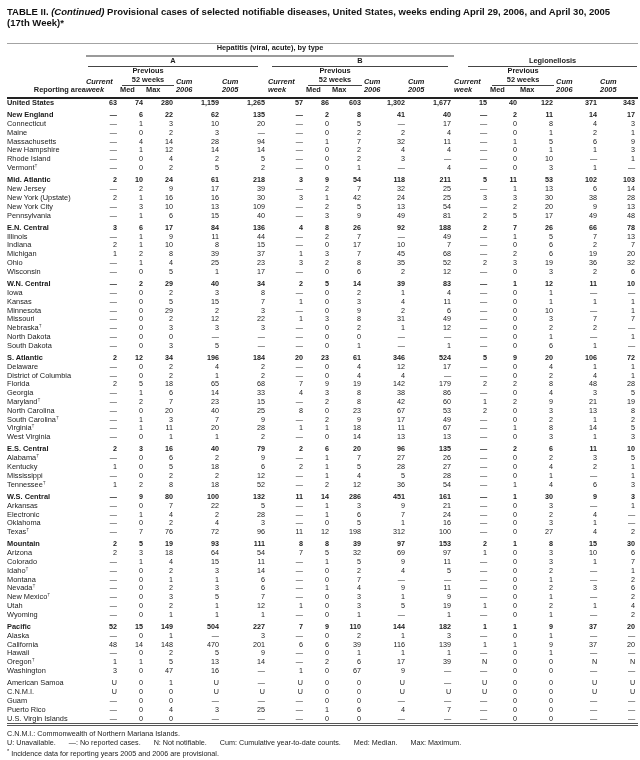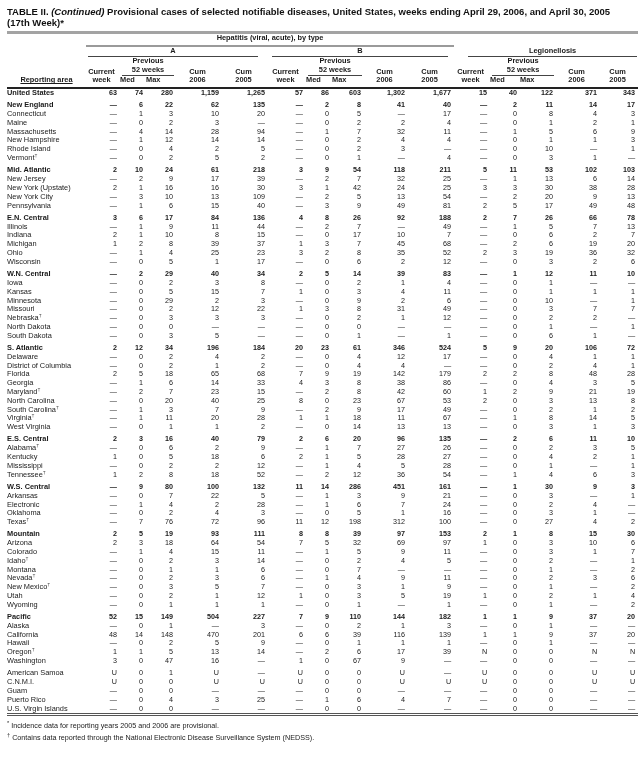--- a/index.html
+++ b/index.html
@@ -6,34 +6,34 @@
   html,body { margin:0; padding:0; }
   body {
     width:640px; height:760px; background:#ffffff; color:#1a1a1a;
     font-family:"Liberation Sans", sans-serif; overflow:hidden;
   }
   .page { padding:6px 0 0 7px; width:640px; }
   .title { font-size:9.5px; font-weight:bold; line-height:11px; width:630px; color:#111; }
   .title .cont { font-style:italic; }
 
   table.nd {
-    border-collapse:collapse; table-layout:fixed; width:631px; margin-top:3px;
-    border-top:3px solid #a3a3a3; border-bottom:3px double #555;
+    border-collapse:collapse; table-layout:fixed; width:631px; margin-top:15px;
+    border-top:1px solid #a3a3a3; border-bottom:3px double #555;
   }
   th, td { padding:0; font-size:7.4px; color:#1a1a1a; }
   thead th { font-weight:bold; vertical-align:bottom; line-height:8.6px; }
 
   .span-hep div { text-align:center; border-bottom:2px solid #9a9a9a; padding-bottom:2px; }
   .grp div { text-align:center; border-bottom:1px solid #444; padding-bottom:1px; }
   .grp.a div { margin:0 10px 0 2px; }
   .grp.b div { margin:0 6px 0 4px; }
   .grp.l div { margin:0 1px 0 14px; }
 
-  th.ra { text-align:center; vertical-align:bottom; padding-bottom:2px;text-decoration:underline; }
-  th.cw, th.cum { text-align:center; padding:0 3px 2px 0; }
+  th.ra { text-align:right; vertical-align:bottom; padding-bottom:2px; }
+  th.cw, th.cum { text-align:left; padding:0 3px 2px 0;font-style:italic; }
   th.prev { text-align:center; }
   th.prev .u { border-bottom:1px solid #444; margin:0 2px; padding-bottom:1px;text-align:center; }
   tr.sub2 th { text-align:left; padding:0 3px 2px 0; }
   .hb { border-bottom:2px solid #222; }
 
   tbody td { line-height:8.8px; }
   tbody td.area { text-align:left; white-space:nowrap; overflow:hidden; }
   tbody td.val { text-align:right; padding-right:3px; font-size:7.2px; }
   tbody tr.bold td { font-weight:bold; }
   tbody tr.gap td { padding-top:3.5px; }
@@ -1358,17 +1358,21 @@
           <td class="val">—</td>
           <td class="val">0</td>
           <td class="val">0</td>
           <td class="val">—</td>
           <td class="val">—</td>
         </tr>
       </tbody>
   </table>
 
   <div class="footnotes">
+    <div>C.N.M.I.: Commonwealth of Northern Mariana Islands.</div>
+    <div class="legend">
+      <span>U: Unavailable.</span><span>—: No reported cases.</span><span>N: Not notifiable.</span><span>Cum: Cumulative year-to-date counts.</span><span>Med: Median.</span><span>Max: Maximum.</span>
+    </div>
     <div><span class="fn-mark">*</span><span>Incidence data for reporting years 2005 and 2006 are provisional.</span></div>
     <div><span class="fn-mark">†</span><span>Contains data reported through the National Electronic Disease Surveillance System (NEDSS).</span></div>
   </div>
 
 </div>
 
 </body></html>

